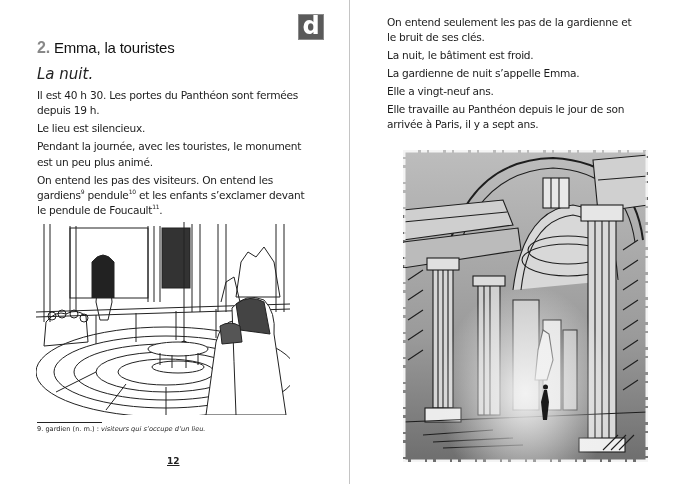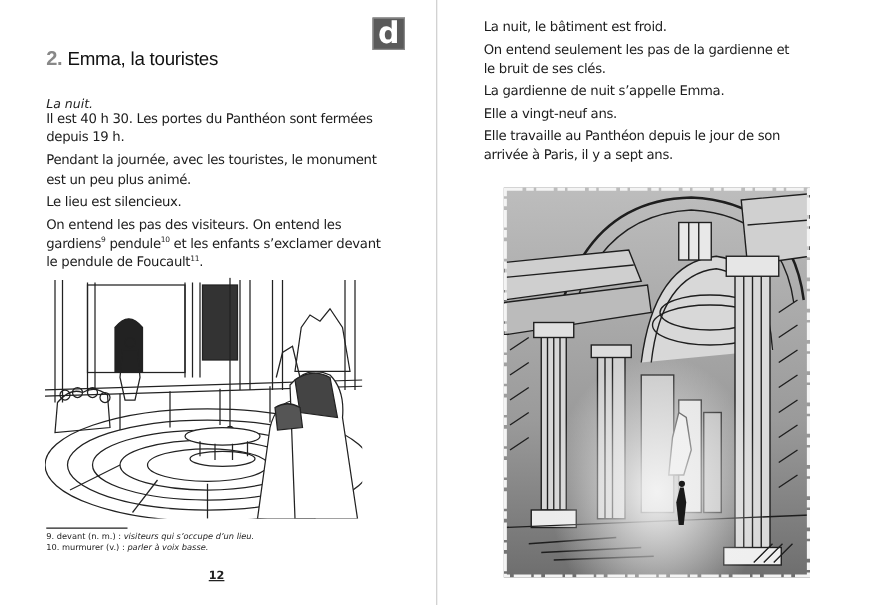--- a/index.html
+++ b/index.html
@@ -14,21 +14,21 @@
 
     .logo { position: absolute; left: 298px; top: 14px; width: 26px; height: 26px; background: #5a5a5a;
             border: 1px solid #8a8a8a; color: #fff; font-family: "DejaVu Sans", sans-serif; font-weight: bold;
             font-size: 24px; line-height: 22px; text-align: center; }
 
     .chapter-title { position: absolute; left: 37px; top: 39px; font-family: "Liberation Sans", sans-serif;
                      font-size: 15px; letter-spacing: -0.2px; color: #111; }
     .chapter-num { color: #888; font-size: 16px; }
     .chapter-name { font-weight: normal; }
 
-    .subtitle { position: absolute; left: 37px; top: 78px; font-size: 10px; font-style: italic; color: #222; text-align: right; }
+    .subtitle { position: absolute; left: 37px; top: 65px; font-size: 15px; font-style: italic; color: #222; text-align: right; }
 
     .body-text { position: absolute; font-size: 10.6px; line-height: 15.4px; color: #1c1c1c; letter-spacing: -0.25px; }
     .body-text p { margin-bottom: 2.5px; }
     .left-text { left: 37px; top: 88px; width: 272px; }
     .right-text { left: 37px; top: 15px; width: 250px; }
     sup { font-size: 6px; vertical-align: super; line-height: 0; }
 
     .illus { position: absolute; overflow: hidden; }
     .illus-left { left: 36px; top: 222px; width: 254px; height: 193px; background: #fff; }
     .illus-right { left: 53px; top: 150px; width: 245px; height: 312px; background: #9a9a9a; }
@@ -48,22 +48,22 @@
 
     <h2 class="chapter-title">
       <span class="chapter-num">2.</span>
       <span class="chapter-name">Emma, la touristes</span>
     </h2>
 
     <div class="subtitle">La nuit.</div>
 
     <div class="body-text left-text">
       <p>Il est 40 h 30. Les portes du Panthéon sont fermées depuis 19 h.</p>
+      <p>Le lieu est silencieux.</p>
       <p>Pendant la journée, avec les touristes, le monument est un peu plus animé.</p>
-      <p>Le lieu est silencieux.</p>
       <p><span>On entend les pas des visiteurs. On entend les gardiens</span><sup>9</sup><span> pendule</span><sup>10</sup><span> et les enfants s’exclamer devant le pendule de Foucault</span><sup>11</sup><span>.</span></p>
     </div>
 
     <div class="illus illus-left">
       <svg width="254" height="193" viewBox="0 0 254 193">
         <g fill="none" stroke="#222" stroke-width="1">
 
           <line x1="8" y1="2" x2="8" y2="100"></line>
           <line x1="14" y1="2" x2="14" y2="100"></line>
           <line x1="34" y1="4" x2="34" y2="90"></line>
@@ -123,33 +123,32 @@
           <path d="M180 120 Q185 100 200 98 Q212 100 214 118 L216 193 L170 193 Z" fill="#fff"></path>
           <path d="M196 86 Q210 70 228 78 Q240 90 238 112 L250 193 L200 193 Q198 140 196 86 Z" fill="#fff"></path>
           <path d="M200 82 Q214 72 228 80 L234 112 L204 108 Z" fill="#444"></path>
           <path d="M184 104 Q194 98 204 104 L206 120 L186 122 Z" fill="#555"></path>
         </g>
       </svg>
     </div>
 
     <div class="fn-rule"></div>
     <div class="footnotes">
-      <div><span>9.</span> <span>devant (n. m.) :</span> <span class="fn-def">visiteurs qui s’occupe d’un lieu.</span></div>
-      <div><span>10.</span> <span>murmurer (v.) :</span> <span class="fn-def">parler à voix basse.</span></div>
+      <div><span>9.</span> <span>gardien (n. m.) :</span> <span class="fn-def">visiteurs qui s’occupe d’un lieu.</span></div>
     </div>
 
     <div class="page-number">12</div>
   </div>
 
   <div class="gutter"></div>
 
   <div class="page page-right">
     <div class="body-text right-text">
+      <p>On entend seulement les pas de la gardienne et le bruit de ses clés.</p>
       <p>La nuit, le bâtiment est froid.</p>
-      <p>On entend seulement les pas de la gardienne et le bruit de ses clés.</p>
       <p>La gardienne de nuit s’appelle Emma.</p>
       <p>Elle a vingt-neuf ans.</p>
       <p>Elle travaille au Panthéon depuis le jour de son arrivée à Paris, il y a sept ans.</p>
     </div>
 
     <div class="illus illus-right">
       <svg width="245" height="312" viewBox="0 0 245 312">
         <defs>
           <linearGradient id="g1" x1="0" y1="0" x2="0" y2="1">
             <stop offset="0" stop-color="#bdbdbd"></stop>

